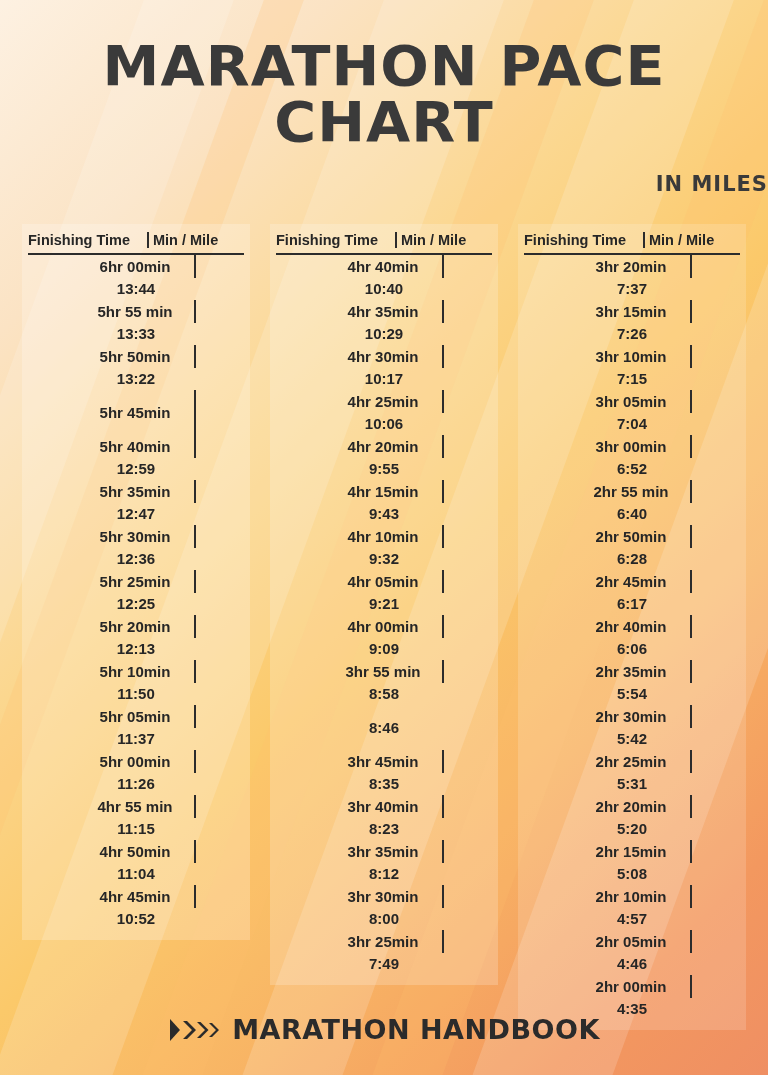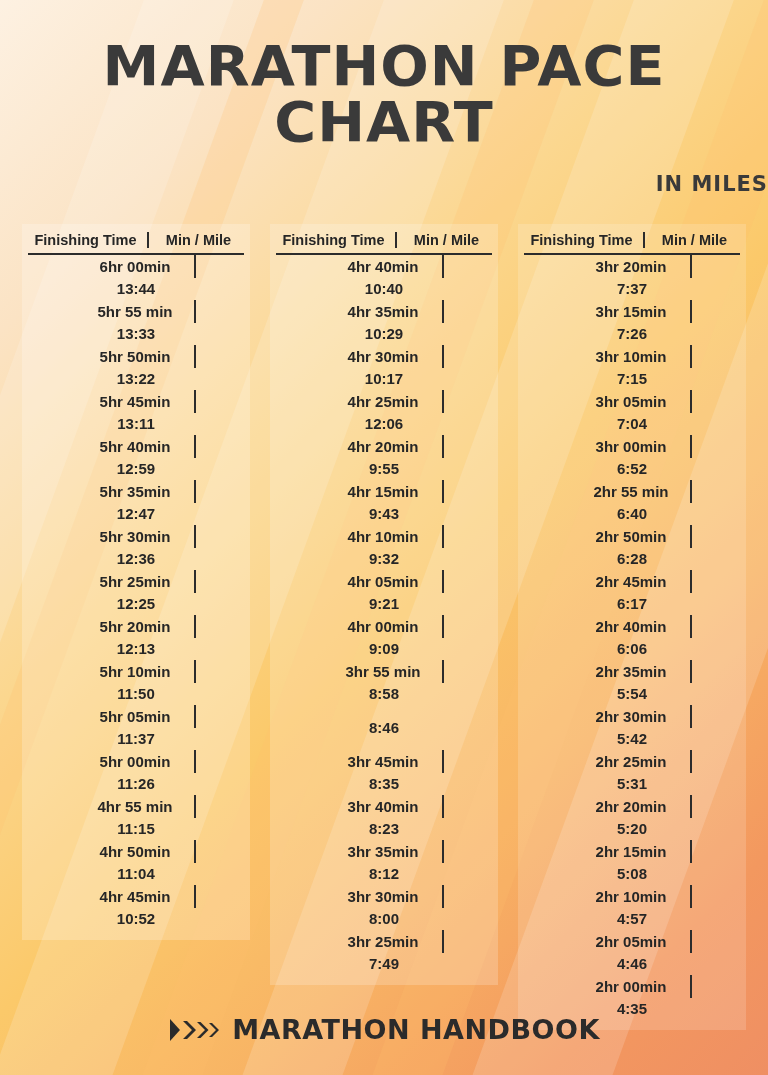--- a/index.html
+++ b/index.html
@@ -80,21 +80,21 @@
   .table-col.c3 { background: rgba(255,255,255,0.16); }
   .thead {
     display: flex;
     border-bottom: 2px solid #2c2c2c;
     padding-bottom: 5px;
   }
   .thead .th {
     font-weight: bold;
     font-size: 14.5px;
     color: #262626;
-    text-align: center;
+    text-align: left;
     line-height: 1.12;
   }
   .th.left { width: 56%; border-right: 2px solid #2c2c2c; padding-right: 4px; }
   .th.right { width: 44%; padding-left: 4px; }
   .trow {
     display: flex;
     height: 45px;
     align-items: center;
     flex-direction: column;
   }
@@ -167,21 +167,20 @@
         <div class="trow">
             <div class="td left">5hr 55 min</div>
             <div class="td right">13:33</div>
           </div>
         <div class="trow">
             <div class="td left">5hr 50min</div>
             <div class="td right">13:22</div>
           </div>
         <div class="trow">
             <div class="td left">5hr 45min</div>
-            <div class="td right">13:11</div>
           </div>
         <div class="trow">
             <div class="td left">5hr 40min</div>
             <div class="td right">12:59</div>
           </div>
         <div class="trow">
             <div class="td left">5hr 35min</div>
             <div class="td right">12:47</div>
           </div>
         <div class="trow">
@@ -234,21 +233,21 @@
         <div class="trow">
             <div class="td left">4hr 35min</div>
             <div class="td right">10:29</div>
           </div>
         <div class="trow">
             <div class="td left">4hr 30min</div>
             <div class="td right">10:17</div>
           </div>
         <div class="trow">
             <div class="td left">4hr 25min</div>
-            <div class="td right">12:06</div>
+            <div class="td right">10:06</div>
           </div>
         <div class="trow">
             <div class="td left">4hr 20min</div>
             <div class="td right">9:55</div>
           </div>
         <div class="trow">
             <div class="td left">4hr 15min</div>
             <div class="td right">9:43</div>
           </div>
         <div class="trow">

